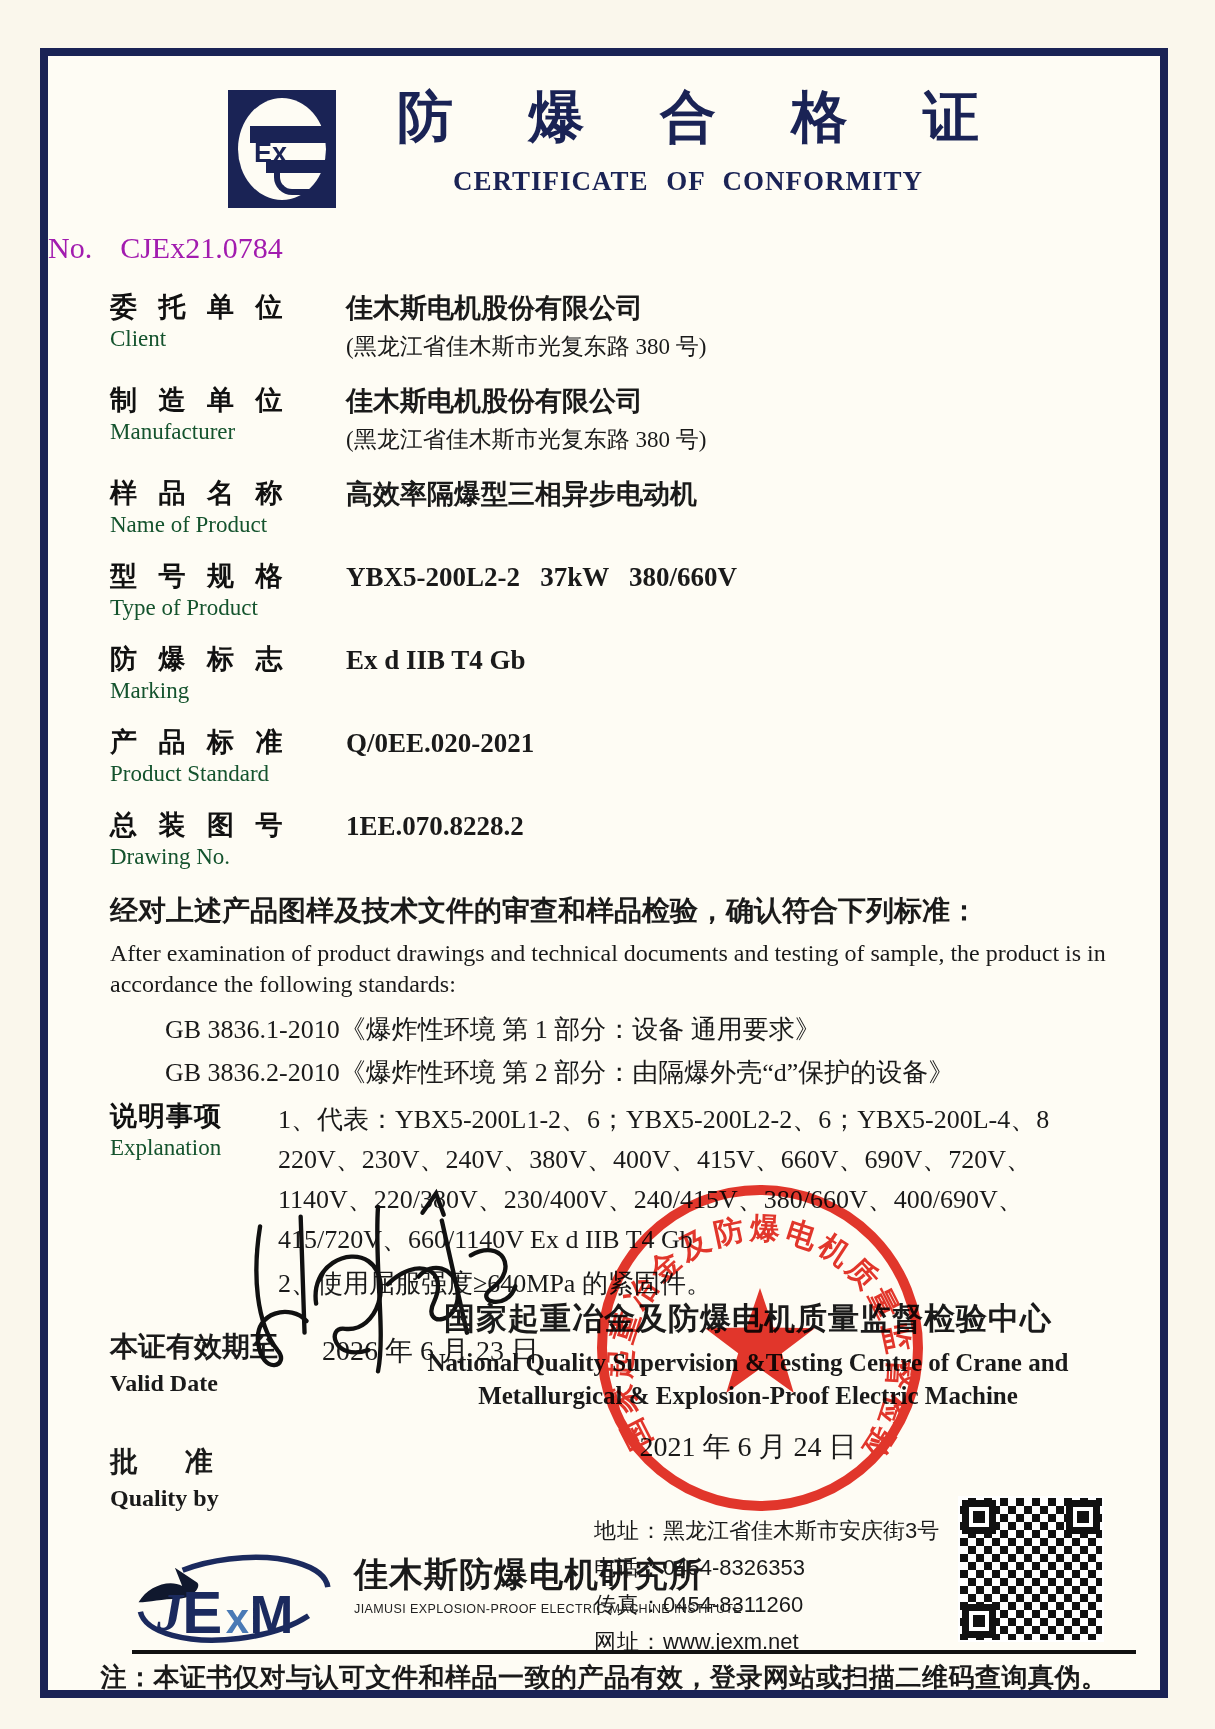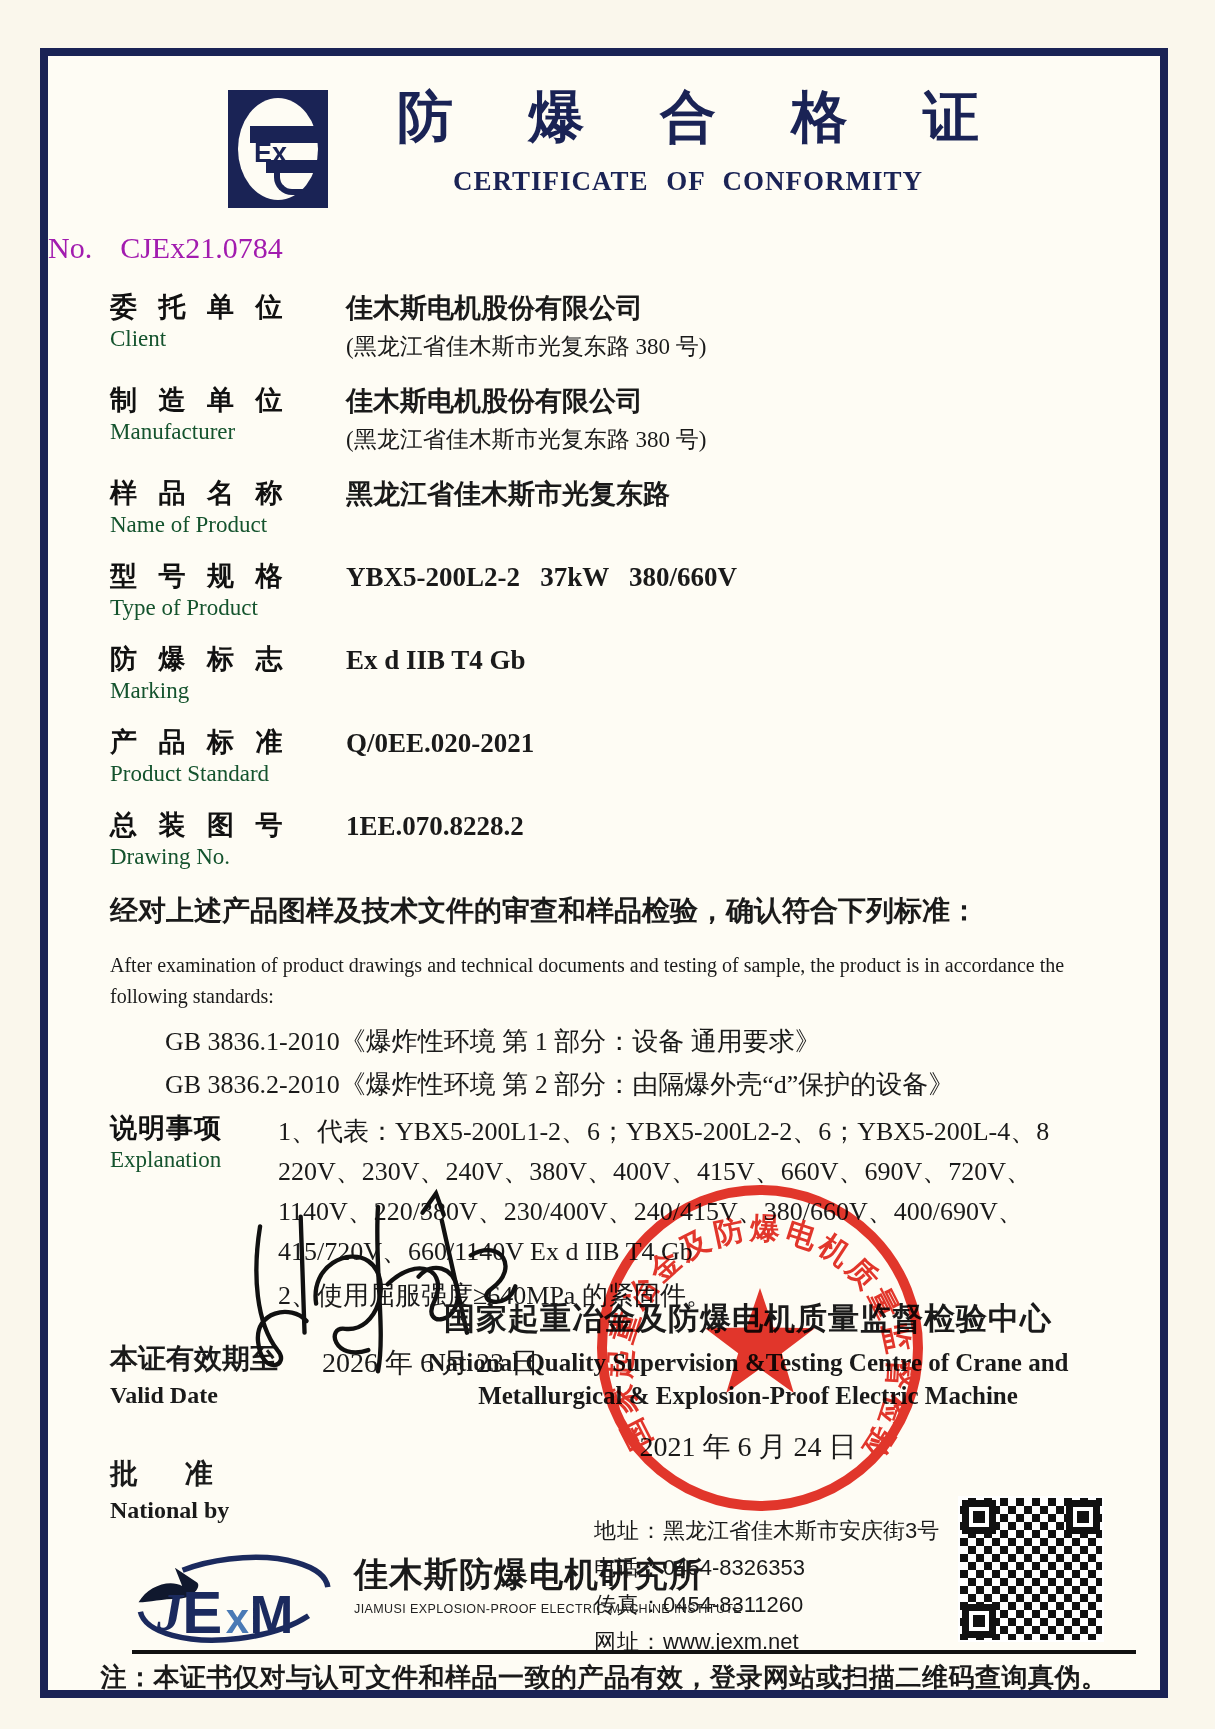--- a/index.html
+++ b/index.html
@@ -15,21 +15,21 @@
     position:absolute;left:40px;top:48px;
     width:1128px;height:1650px;
     border:8px solid #1a2355;
     background:#fefcf4;
     box-sizing:border-box;
   }
   .inner{position:absolute;inset:0;}
 
   
   .ex-logo{
-    position:absolute;left:180px;top:34px;width:100px;height:118px;
+    position:absolute;left:180px;top:34px;width:108px;height:118px;
     background:#1a2355;
   }
   .ex-logo .disc{
     position:absolute;left:10px;top:8px;right:10px;bottom:8px;
     background:#fefcf4;border-radius:50%;
   }
   .ex-logo .bar1{position:absolute;left:22px;top:36px;right:0;height:17px;background:#1a2355;}
   .ex-logo .bar2{position:absolute;left:38px;top:70px;right:0;height:13px;background:#1a2355;}
   .ex-logo .hook{position:absolute;left:46px;top:83px;width:36px;height:22px;border:6px solid #1a2355;border-top:none;border-right:none;border-radius:0 0 0 18px;box-sizing:border-box;}
   .ex-logo .ex-text{
@@ -68,21 +68,21 @@
     font-size:27px;font-weight:bold;line-height:34px;white-space:pre-wrap;
     font-family:"Liberation Serif", serif;
   }
   .val2{
     font-size:23px;margin-top:6px;font-family:"Liberation Serif", serif;
   }
 
   
   .statement{margin:4px 48px 0 62px;}
   .stmt-cn{font-size:28px;font-weight:bold;line-height:38px;}
-  .stmt-en{font-size:20px;font-family:"Liberation Serif", serif;line-height:31px;margin-top:20px;}
+  .stmt-en{font-size:24px;font-family:"Liberation Serif", serif;line-height:31px;margin-top:8px;}
   .standards{margin:8px 0 0 55px;}
   .standard-line{font-size:26px;font-family:"Liberation Serif", serif;line-height:43px;}
 
   
   .explain{display:grid;grid-template-columns:168px 1fr;margin:6px 44px 0 62px;}
   .explain-text{font-size:26px;font-family:"Liberation Serif", serif;line-height:40px;}
   .explain-item2{margin-top:4px;}
 
   
   .valid-row{display:grid;grid-template-columns:212px 1fr;margin:24px 0 0 62px;}
@@ -179,21 +179,21 @@
           <div class="val2">(黑龙江省佳木斯市光复东路 380 号)</div>
         </div>
       </div>
 
       <div class="field-row">
         <div>
           <div class="label-cn">样 品 名 称</div>
           <div class="label-en">Name of Product</div>
         </div>
         <div>
-          <div class="val">黑龙江省佳木斯市光复东路</div>
+          <div class="val">高效率隔爆型三相异步电动机</div>
         </div>
       </div>
 
       <div class="field-row">
         <div>
           <div class="label-cn">型 号 规 格</div>
           <div class="label-en">Type of Product</div>
         </div>
         <div>
           <div class="val">YBX5-200L2-2   37kW   380/660V</div>
@@ -254,21 +254,21 @@
     <div class="valid-row">
       <div>
         <div class="valid-label-cn">本证有效期至</div>
         <div class="valid-label-en">Valid Date</div>
       </div>
       <div class="valid-value">2026 年 6 月 23 日</div>
     </div>
 
     <div class="approve-row">
       <div class="valid-label-cn">批      准</div>
-      <div class="valid-label-en">National by</div>
+      <div class="valid-label-en">Quality by</div>
     </div>
 
     <svg class="signature" viewBox="0 0 300 220">
       <g fill="none" stroke="#111" stroke-width="4.5" stroke-linecap="round">
         <path d="M28,40 C20,90 24,140 46,168 C60,184 30,196 26,160 C22,128 60,120 76,138"></path>
         <path d="M70,30 L74,150"></path>
         <path d="M86,120 C80,80 120,62 140,76 C166,94 150,150 116,146 C96,143 104,180 140,168"></path>
         <path d="M150,20 C146,80 158,150 150,190"></path>
         <path d="M160,100 C190,70 224,84 208,118 C194,146 238,142 232,104 C228,82 206,76 192,92"></path>
         <path d="M216,34 L242,150"></path>

